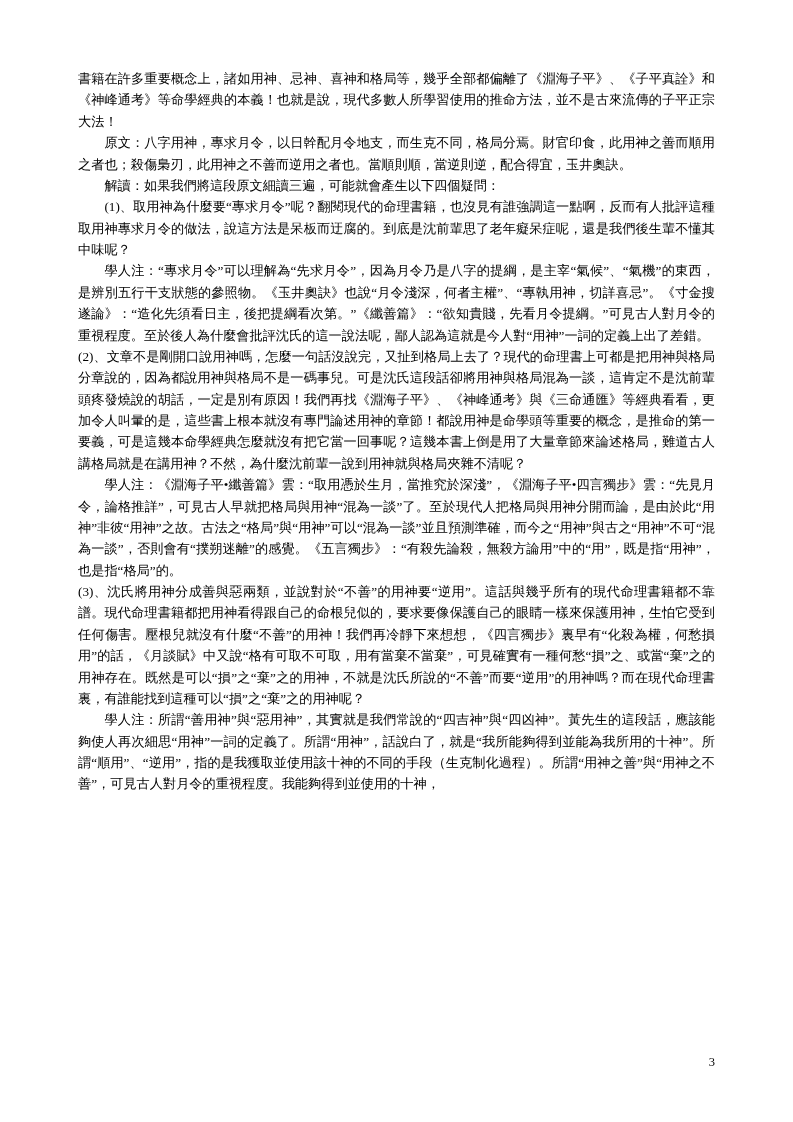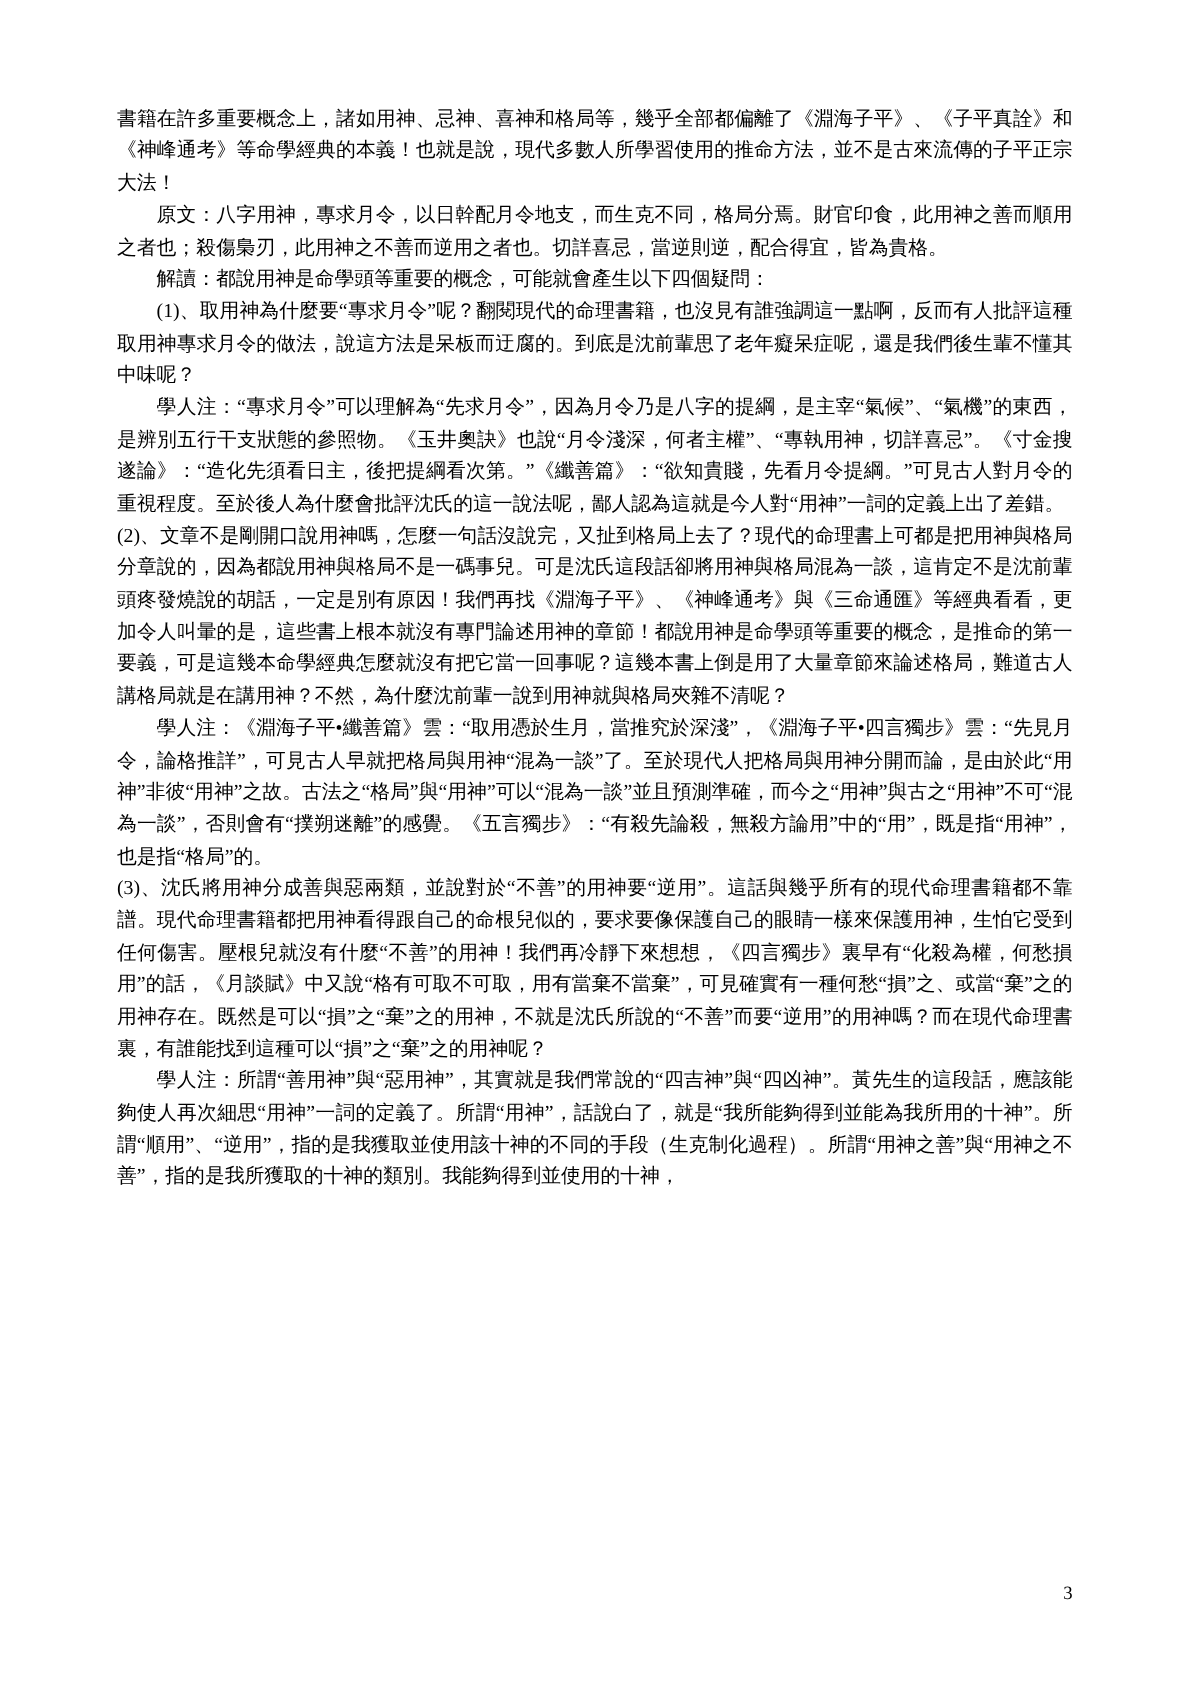--- a/index.html
+++ b/index.html
@@ -50,32 +50,32 @@
 <body>
 
 <div class="page">
   <div class="doc-body">
 
     <p class="p-indent0">書籍在許多重要概念上，諸如用神、忌神、喜神和格局等，幾乎全部都偏離了《淵海子平》、《子平真詮》和《神峰通考》等命學經典的本義！也就是說，現代多數人所學習使用的推命方法，並不是古來流傳的子平正宗大法！</p>
 
 
 
 
-    <p class="p-indent2">原文：八字用神，專求月令，以日幹配月令地支，而生克不同，格局分焉。財官印食，此用神之善而順用之者也；殺傷梟刃，此用神之不善而逆用之者也。切詳喜忌，當逆則逆，配合得宜，皆為貴格。</p>
+    <p class="p-indent2">原文：八字用神，專求月令，以日幹配月令地支，而生克不同，格局分焉。財官印食，此用神之善而順用之者也；殺傷梟刃，此用神之不善而逆用之者也。當順則順，當逆則逆，配合得宜，玉井奧訣。</p>
 
-    <p class="p-indent2">解讀：都說用神是命學頭等重要的概念，可能就會產生以下四個疑問：</p>
+    <p class="p-indent2">解讀：如果我們將這段原文細讀三遍，可能就會產生以下四個疑問：</p>
 
     <p class="p-indent2">(1)、取用神為什麼要“專求月令”呢？翻閱現代的命理書籍，也沒見有誰強調這一點啊，反而有人批評這種取用神專求月令的做法，說這方法是呆板而迂腐的。到底是沈前輩思了老年癡呆症呢，還是我們後生輩不懂其中味呢？</p>
 
     <p class="p-indent2">學人注：“專求月令”可以理解為“先求月令”，因為月令乃是八字的提綱，是主宰“氣候”、“氣機”的東西，是辨別五行干支狀態的參照物。《玉井奧訣》也說“月令淺深，何者主權”、“專執用神，切詳喜忌”。《寸金搜遂論》：“造化先須看日主，後把提綱看次第。”《纖善篇》：“欲知貴賤，先看月令提綱。”可見古人對月令的重視程度。至於後人為什麼會批評沈氏的這一說法呢，鄙人認為這就是今人對“用神”一詞的定義上出了差錯。</p>
 
     <p class="p-indent0 gap-md">(2)、文章不是剛開口說用神嗎，怎麼一句話沒說完，又扯到格局上去了？現代的命理書上可都是把用神與格局分章說的，因為都說用神與格局不是一碼事兒。可是沈氏這段話卻將用神與格局混為一談，這肯定不是沈前輩頭疼發燒說的胡話，一定是別有原因！我們再找《淵海子平》、《神峰通考》與《三命通匯》等經典看看，更加令人叫暈的是，這些書上根本就沒有專門論述用神的章節！都說用神是命學頭等重要的概念，是推命的第一要義，可是這幾本命學經典怎麼就沒有把它當一回事呢？這幾本書上倒是用了大量章節來論述格局，難道古人講格局就是在講用神？不然，為什麼沈前輩一說到用神就與格局夾雜不清呢？</p>
 
     <p class="p-indent2">學人注：《淵海子平•纖善篇》雲：“取用憑於生月，當推究於深淺”，《淵海子平•四言獨步》雲：“先見月令，論格推詳”，可見古人早就把格局與用神“混為一談”了。至於現代人把格局與用神分開而論，是由於此“用神”非彼“用神”之故。古法之“格局”與“用神”可以“混為一談”並且預測準確，而今之“用神”與古之“用神”不可“混為一談”，否則會有“撲朔迷離”的感覺。《五言獨步》：“有殺先論殺，無殺方論用”中的“用”，既是指“用神”，也是指“格局”的。</p>
 
     <p class="p-indent0 gap-md">(3)、沈氏將用神分成善與惡兩類，並說對於“不善”的用神要“逆用”。這話與幾乎所有的現代命理書籍都不靠譜。現代命理書籍都把用神看得跟自己的命根兒似的，要求要像保護自己的眼睛一樣來保護用神，生怕它受到任何傷害。壓根兒就沒有什麼“不善”的用神！我們再冷靜下來想想，《四言獨步》裏早有“化殺為權，何愁損用”的話，《月談賦》中又說“格有可取不可取，用有當棄不當棄”，可見確實有一種何愁“損”之、或當“棄”之的用神存在。既然是可以“損”之“棄”之的用神，不就是沈氏所說的“不善”而要“逆用”的用神嗎？而在現代命理書裏，有誰能找到這種可以“損”之“棄”之的用神呢？</p>
 
-    <p class="p-indent2">學人注：所謂“善用神”與“惡用神”，其實就是我們常說的“四吉神”與“四凶神”。黃先生的這段話，應該能夠使人再次細思“用神”一詞的定義了。所謂“用神”，話說白了，就是“我所能夠得到並能為我所用的十神”。所謂“順用”、“逆用”，指的是我獲取並使用該十神的不同的手段（生克制化過程）。所謂“用神之善”與“用神之不善”，指的是我所獲取的十神的類別。我能夠得到並使用的十神，</p>
+    <p class="p-indent2">學人注：所謂“善用神”與“惡用神”，其實就是我們常說的“四吉神”與“四凶神”。黃先生的這段話，應該能夠使人再次細思“用神”一詞的定義了。所謂“用神”，話說白了，就是“我所能夠得到並能為我所用的十神”。所謂“順用”、“逆用”，指的是我獲取並使用該十神的不同的手段（生克制化過程）。所謂“用神之善”與“用神之不善”，可見古人對月令的重視程度。我能夠得到並使用的十神，</p>
 
   </div>
 
   <div class="page-number">3</div>
 </div>
 
 </body></html>

